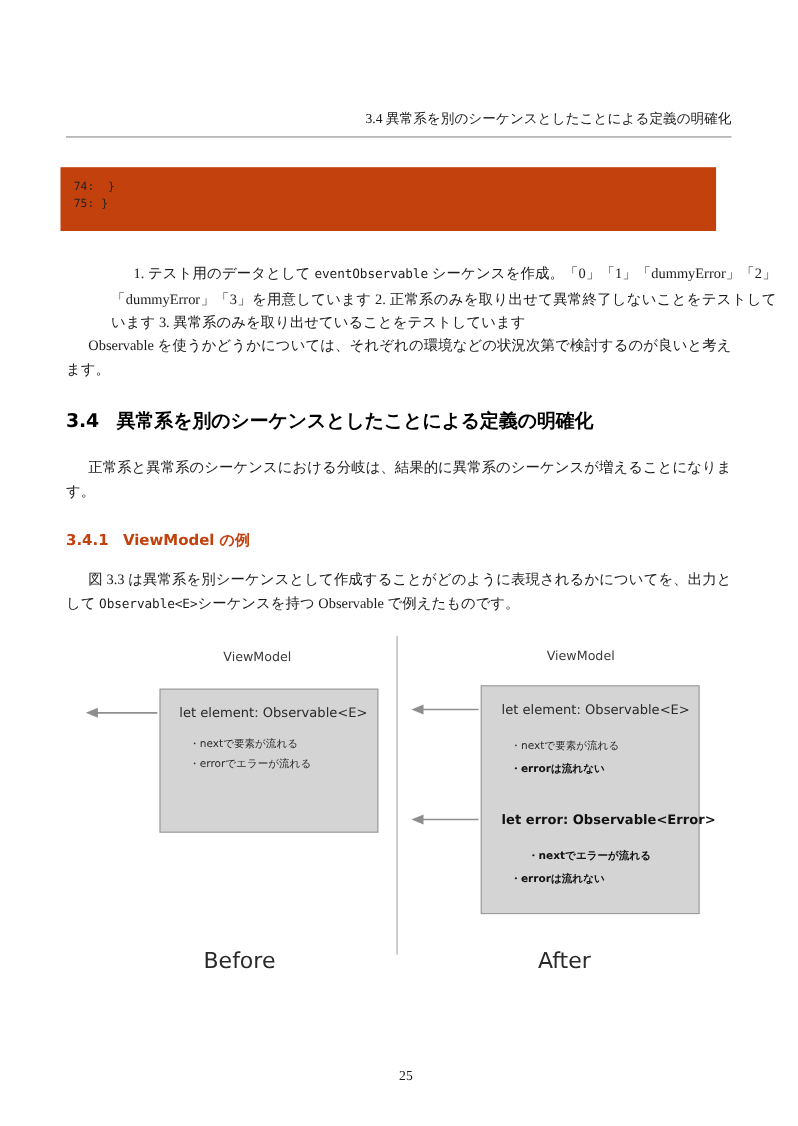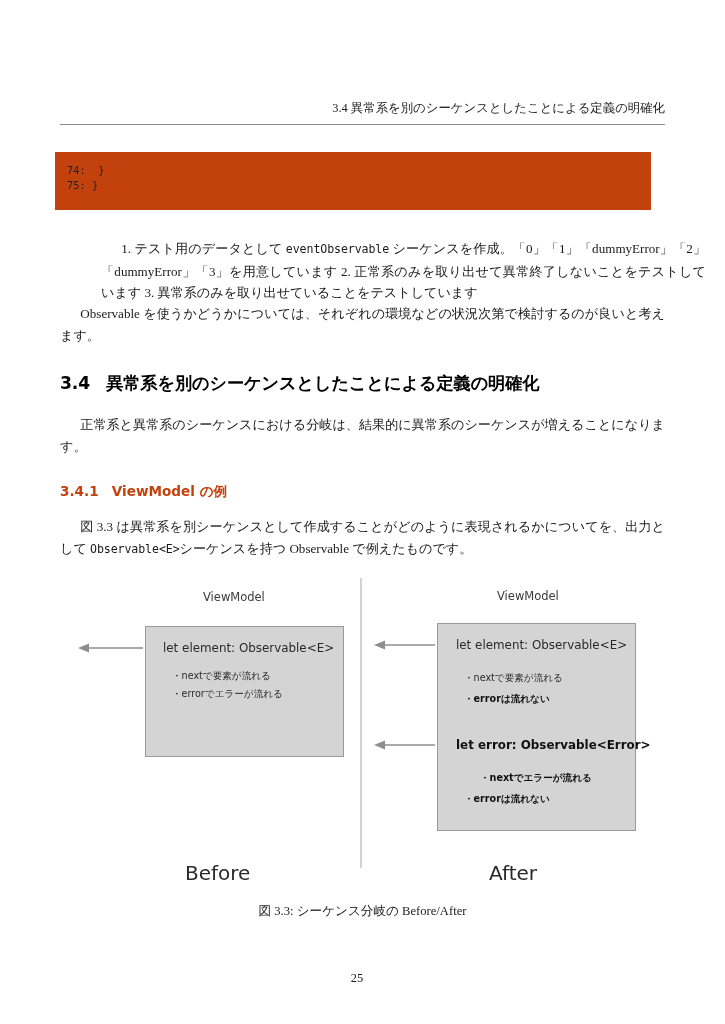--- a/index.html
+++ b/index.html
@@ -169,21 +169,21 @@
     top: 903px;
     width: 725px;
     text-align: center;
     font-size: 12.6px;
     color: #1a1a1a;
   }
 
   
   .pageno {
     position: absolute;
-    left: 4px;
+    left: 16px;
     top: 971px;
     width: 706px;
     text-align: center;
     font-size: 12.4px;
     color: #1a1a1a;
   }
 </style>
 </head>
 <body>
 
@@ -243,17 +243,16 @@
     <div class="box-bullet" style="left:464px; top:97px;">・nextで要素が流れる</div>
     <div class="box-bullet bold" style="left:464px; top:118px;">・errorは流れない</div>
 
     <div class="box-title bold" style="left:456px; top:163px;">let error: Observable&lt;Error&gt;</div>
     <div class="box-bullet bold" style="left:464px; top:197px;margin-left:16px;">・nextでエラーが流れる</div>
     <div class="box-bullet bold" style="left:464px; top:218px;">・errorは流れない</div>
 
     <div class="ba-label" style="left:489px; top:286px;">After</div>
   </div>
 
-  <div class="fig-caption">図 3.3: シーケンス分岐の Before/After</div>
 
   <div class="pageno">25</div>
 
 </div>
 
 </body></html>

